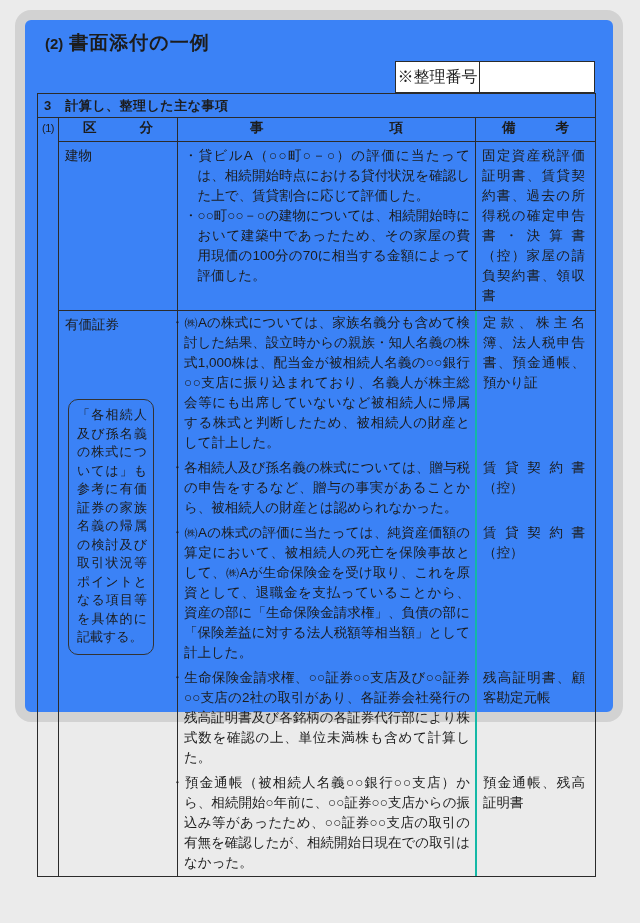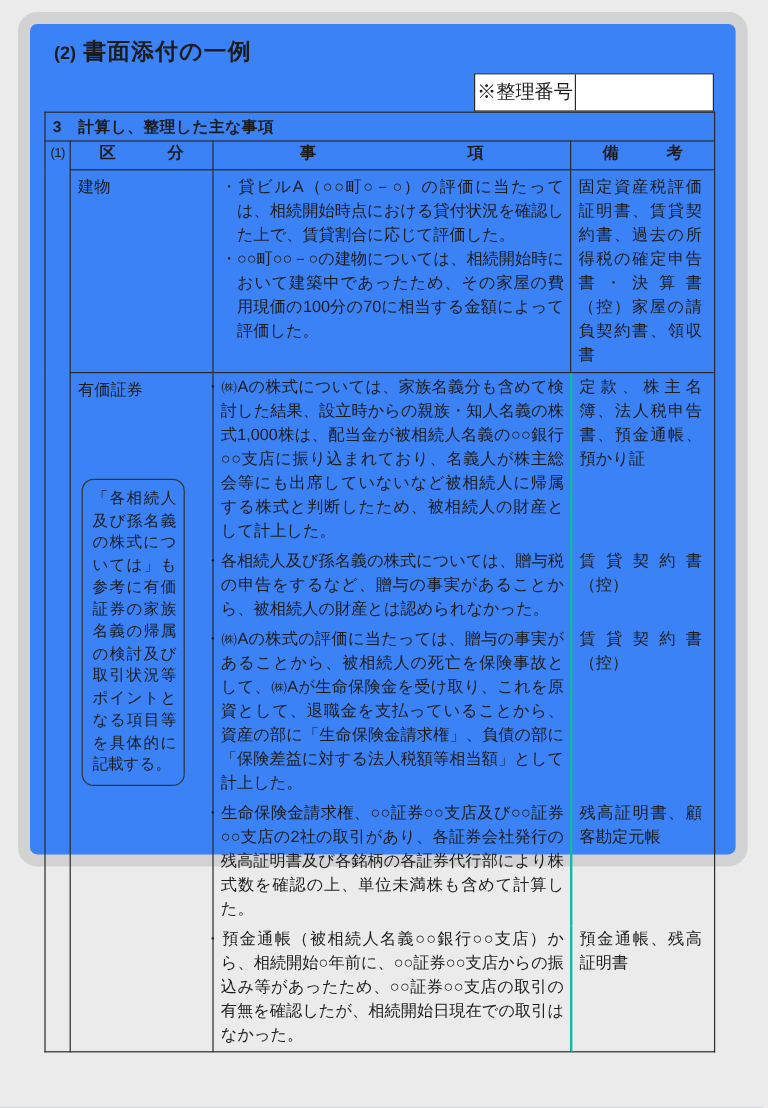--- a/index.html
+++ b/index.html
@@ -146,21 +146,21 @@
       <td class="kubun-cell">
         <div>有価証券</div>
         <div class="callout">「各相続人及び孫名義の株式については」も参考に有価証券の家族名義の帰属の検討及び取引状況等ポイントとなる項目等を具体的に記載する。</div>
       </td>
       <td class="pairzone" colspan="2">
         <div class="pairs">
           <div class="pair-text bullet">・㈱Aの株式については、家族名義分も含めて検討した結果、設立時からの親族・知人名義の株式1,000株は、配当金が被相続人名義の○○銀行○○支店に振り込まれており、名義人が株主総会等にも出席していないなど被相続人に帰属する株式と判断したため、被相続人の財産として計上した。</div>
           <div class="pair-note note">定款、株主名簿、法人税申告書、預金通帳、預かり証</div>
           <div class="pair-text bullet">・各相続人及び孫名義の株式については、贈与税の申告をするなど、贈与の事実があることから、被相続人の財産とは認められなかった。</div>
           <div class="pair-note note">賃貸契約書（控）</div>
-          <div class="pair-text bullet">・㈱Aの株式の評価に当たっては、贈与の事実があることから、被相続人の死亡を保険事故として、㈱Aが生命保険金を受け取り、これを原資として、退職金を支払っていることから、資産の部に「生命保険金請求権」、負債の部に「保険差益に対する法人税額等相当額」として計上した。</div>
+          <div class="pair-text bullet">・㈱Aの株式の評価に当たっては、純資産価額の算定において、被相続人の死亡を保険事故として、㈱Aが生命保険金を受け取り、これを原資として、退職金を支払っていることから、資産の部に「生命保険金請求権」、負債の部に「保険差益に対する法人税額等相当額」として計上した。</div>
           <div class="pair-note note">賃貸契約書（控）</div>
           <div class="pair-text bullet">・生命保険金請求権、○○証券○○支店及び○○証券○○支店の2社の取引があり、各証券会社発行の残高証明書及び各銘柄の各証券代行部により株式数を確認の上、単位未満株も含めて計算した。</div>
           <div class="pair-note note">残高証明書、顧客勘定元帳</div>
           <div class="pair-text bullet">・預金通帳（被相続人名義○○銀行○○支店）から、相続開始○年前に、○○証券○○支店からの振込み等があったため、○○証券○○支店の取引の有無を確認したが、相続開始日現在での取引はなかった。</div>
           <div class="pair-note note">預金通帳、残高証明書</div>
         </div>
       </td>
     </tr>
   </tbody>
     </table>

